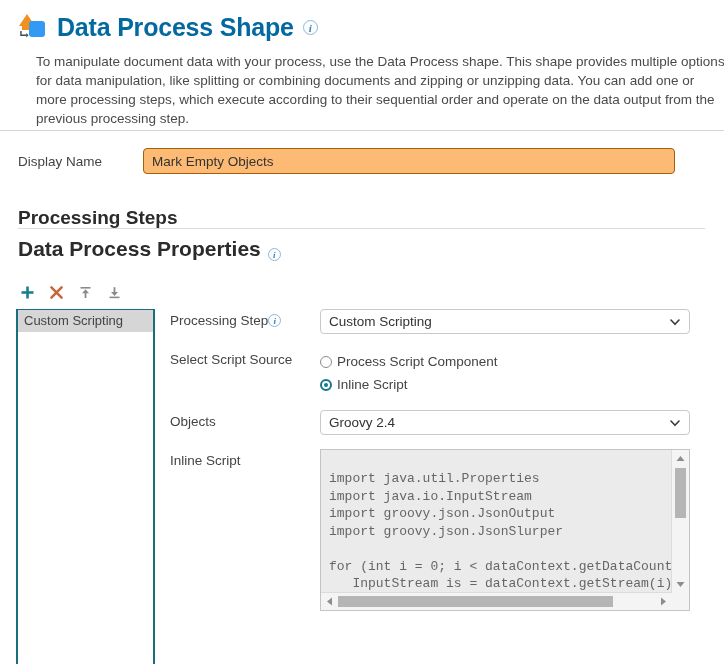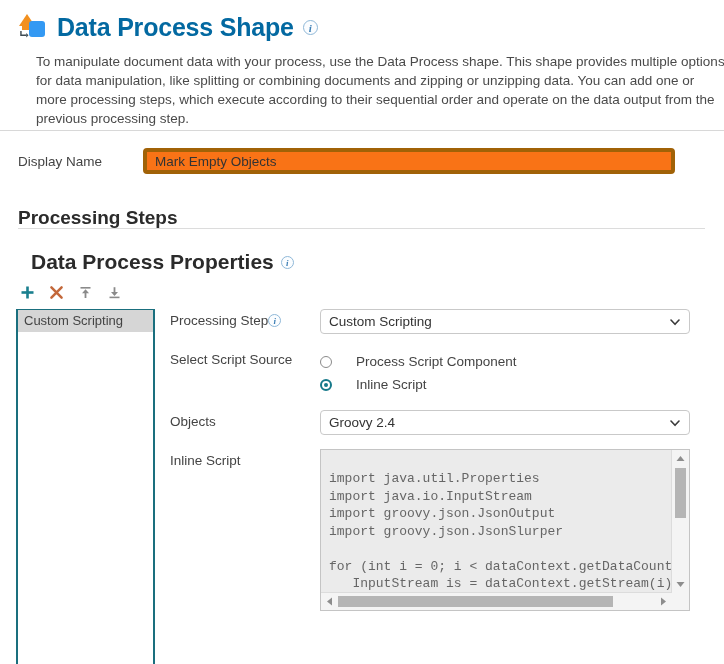--- a/index.html
+++ b/index.html
@@ -121,27 +121,27 @@
   }
   .field-label {
     width: 125px;
     font-size: 13.5px;
     color: #444;
   }
   .text-input {
     width: 532px;
     height: 26px;
     box-sizing: border-box;
-    border: 4px solid #a16207;
+    border: 1px solid #a16207;
     border-radius: 4px;
     padding: 0 8px;
     font-family: "Liberation Sans", sans-serif;
     font-size: 13.5px;
     color: #333;
-    background: #f97316;
+    background: #fdba74;
     outline: none;
   }
 
   
   .section-head {
     position: absolute;
     left: 18px;
     top: 207px;
     font-size: 19px;
     font-weight: bold;
@@ -153,26 +153,26 @@
     top: 228px;
     width: 687px;
     height: 1px;
     background: #dcdcdc;
   }
 
   h2.sub-title {
     position: absolute;
     left: 18px;
     top: 237px;
-    margin: 13px;
+    margin: 0;
     font-size: 21px;
     font-weight: bold;
     color: #2b2b2b;
     display: flex;
-    align-items: center;
+    align-items: flex-end;
     gap: 7px;
   }
 
   
   .toolbar {
     position: absolute;
     left: 18px;
     top: 283px;
     display: flex;
     align-items: center;
@@ -254,21 +254,21 @@
     right: 9px;
     top: 7px;
     width: 10px;
     height: 10px;
   }
 
   .radio-group { padding-top: 2px; }
   .radio-line {
     display: flex;
     align-items: center;
-    gap: 24px;
+    gap: 5px;
     height: 23px;
     cursor: pointer;
     font-size: 13.5px;
     color: #444;
   }
   .radio {
     width: 12px;
     height: 12px;
     border-radius: 50%;
     border: 1px solid #8b8b8b;

